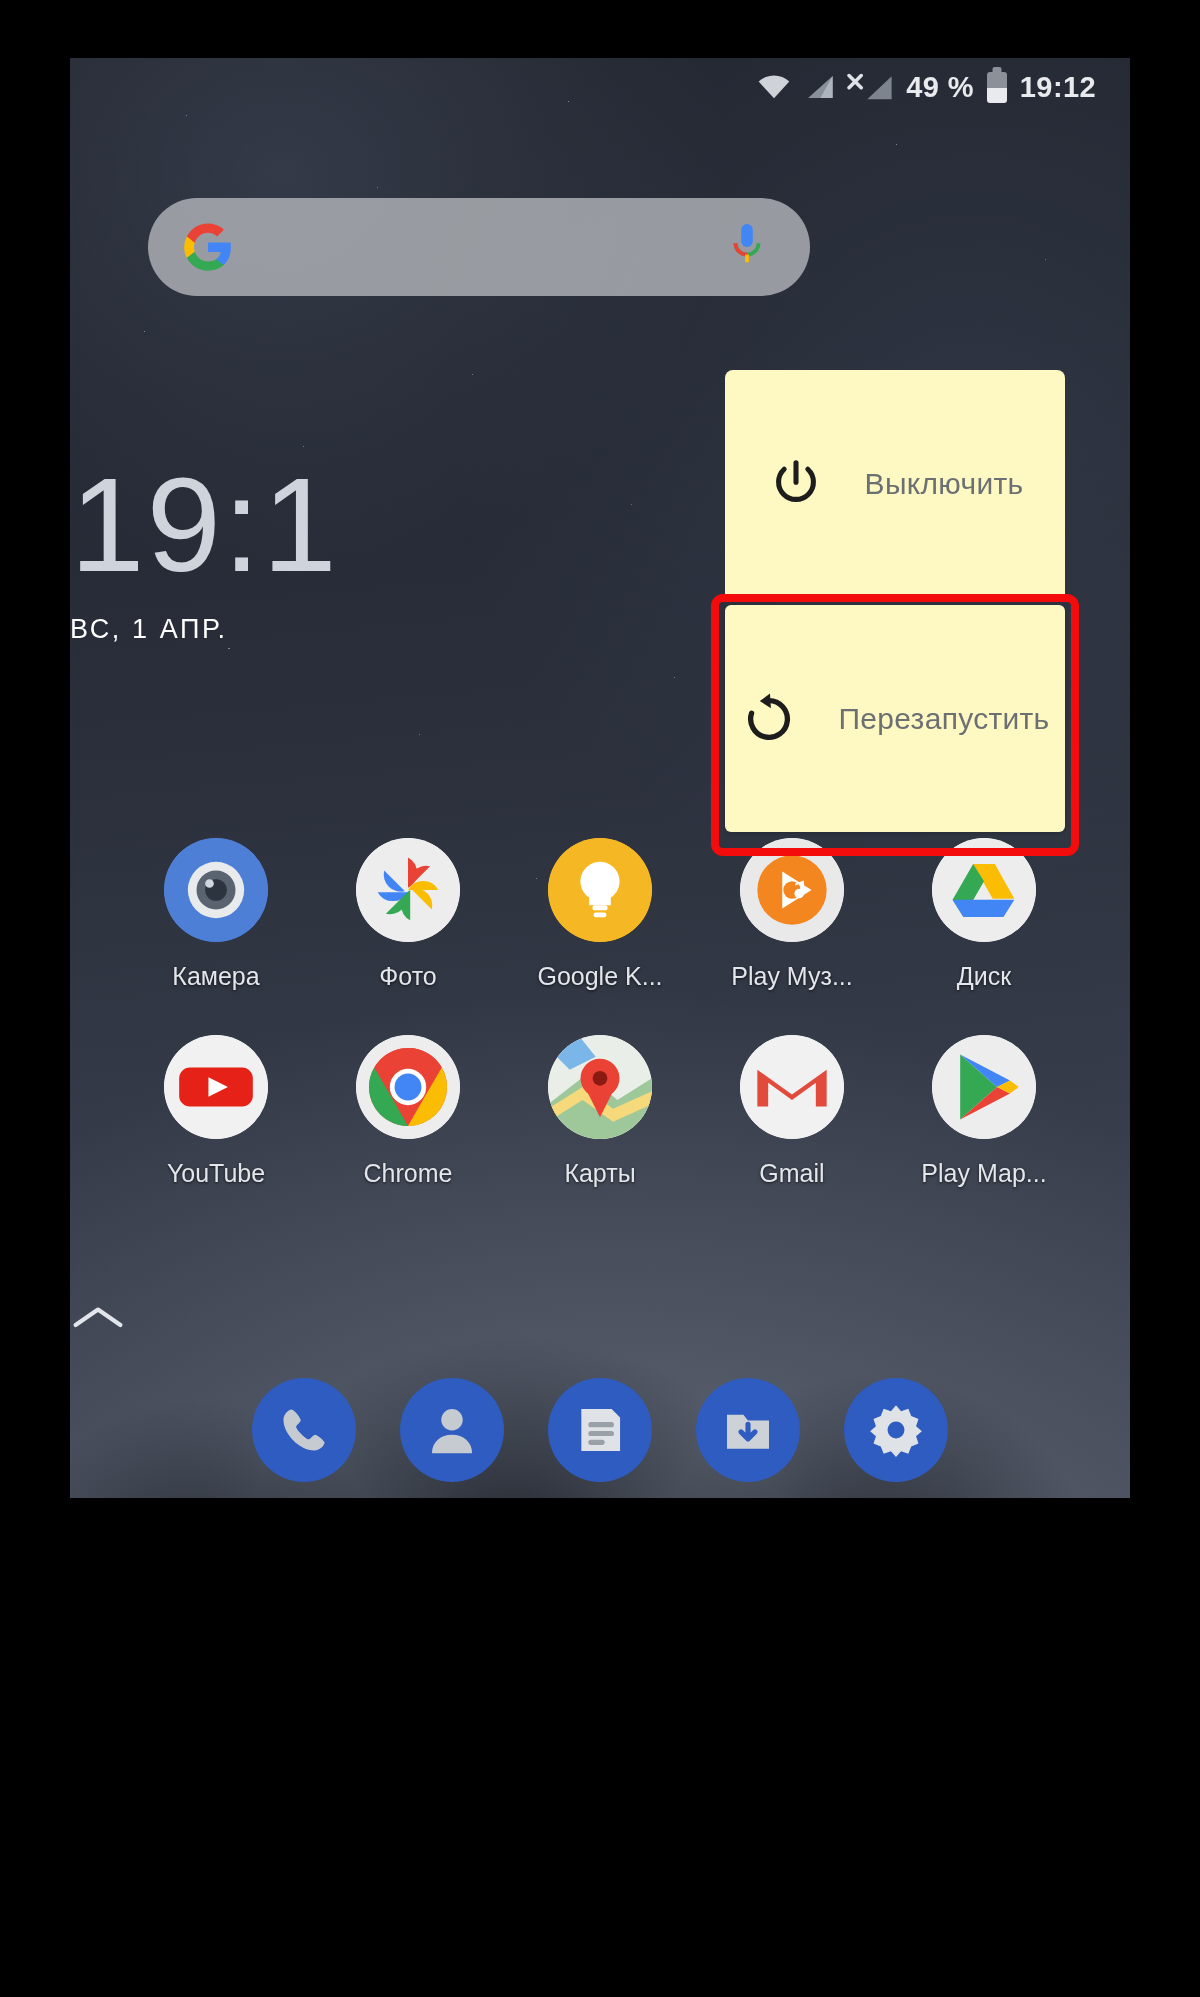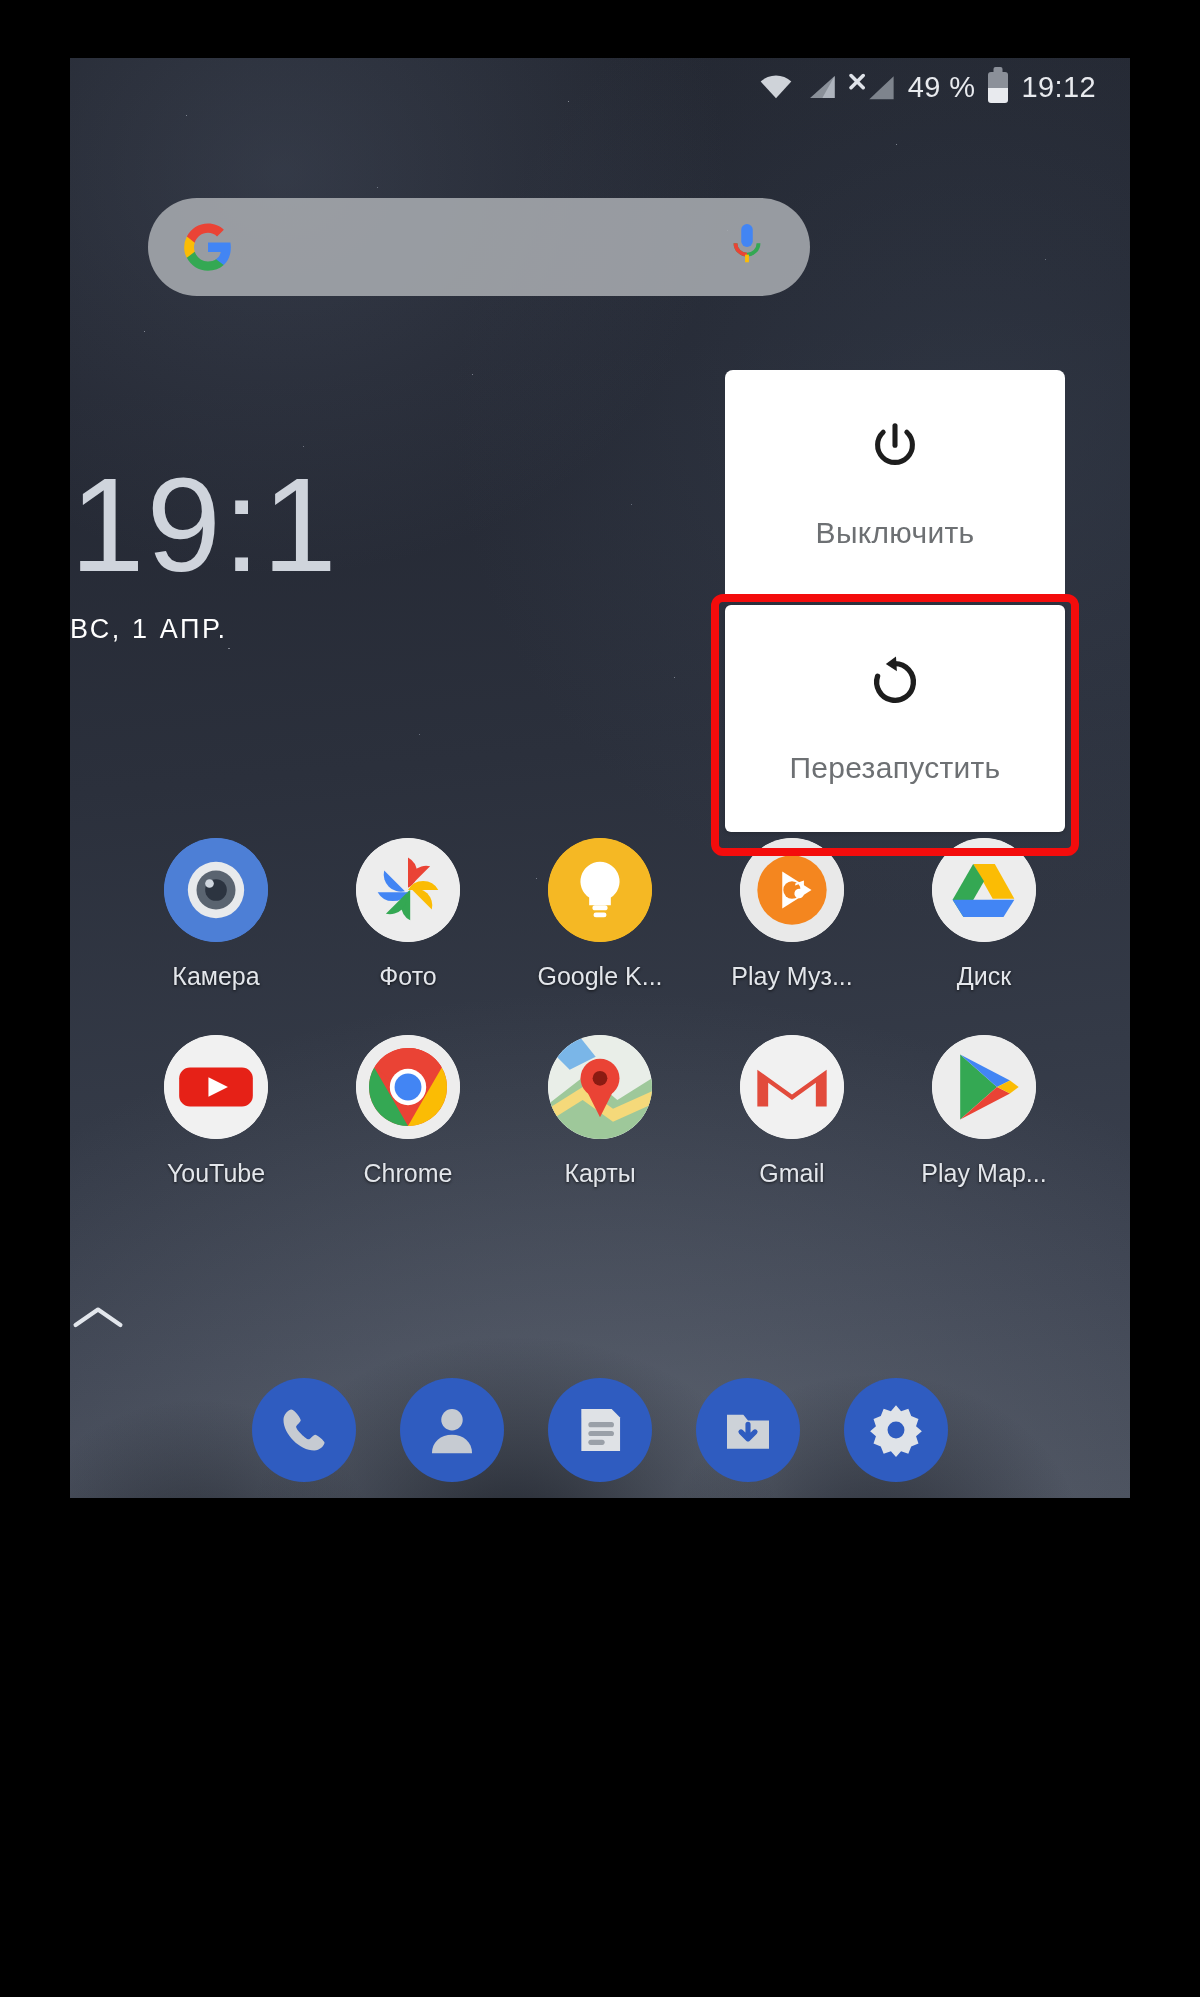--- a/index.html
+++ b/index.html
@@ -50,21 +50,21 @@
       radial-gradient(ellipse 38% 100% at 42% 112%, rgba(28,32,40,.85), transparent 66%),
       radial-gradient(ellipse 30% 90% at 76% 118%, rgba(34,38,47,.80), transparent 66%),
       radial-gradient(ellipse 26% 80% at 12% 120%, rgba(30,34,42,.70), transparent 66%);
   }
 
   
   .statusbar{
     position:absolute; left:0; right:0; top:0; height:58px;
     display:flex; align-items:center; justify-content:flex-end;
     padding-right:34px; gap:13px; color:#e8eaee;
-    font-size:29px; font-weight:normal; letter-spacing:.4px;
+    font-size:29px; font-weight:bold; letter-spacing:.4px;
   }
   .sb-icon{ display:flex; align-items:center; }
   .battery{
     width:20px; height:31px; border-radius:3px; position:relative;
     background:linear-gradient(to top,#e8eaee 49%,#8b9099 49%);
   }
   .battery:before{
     content:""; position:absolute; top:-5px; left:50%; transform:translateX(-50%);
     width:9px; height:5px; border-radius:2px 2px 0 0; background:#8b9099;
   }
@@ -87,22 +87,22 @@
   .clock-date{
     font-size:27px; letter-spacing:2.6px; margin-top:22px; color:#ffffff; font-weight:400;
   }
 
   
   .power-menu{
     position:absolute; left:655px; top:312px; width:340px;
     border-radius:8px; overflow:visible; z-index:40;
   }
   .pm-item{
-    background:#ffffff; width:340px; height:227px;
-    display:flex; flex-direction:column; align-items:center; justify-content:center;
+    background:#fef9c3; width:340px; height:227px;
+    display:flex; flex-direction:row; align-items:center; justify-content:center;
     gap:40px;
   }
   .pm-item.first{ border-radius:8px 8px 0 0; }
   .pm-label{ font-size:30px; color:#6d7073; letter-spacing:.3px; }
   .pm-highlight{
     position:absolute; left:-14px; top:224px; width:368px; height:262px;
     border:8px solid #f40c0c; border-radius:12px; box-sizing:border-box; z-index:45;
   }
   .pm-item.second{
     position:relative; margin-top:8px; border-radius:6px; z-index:46;

